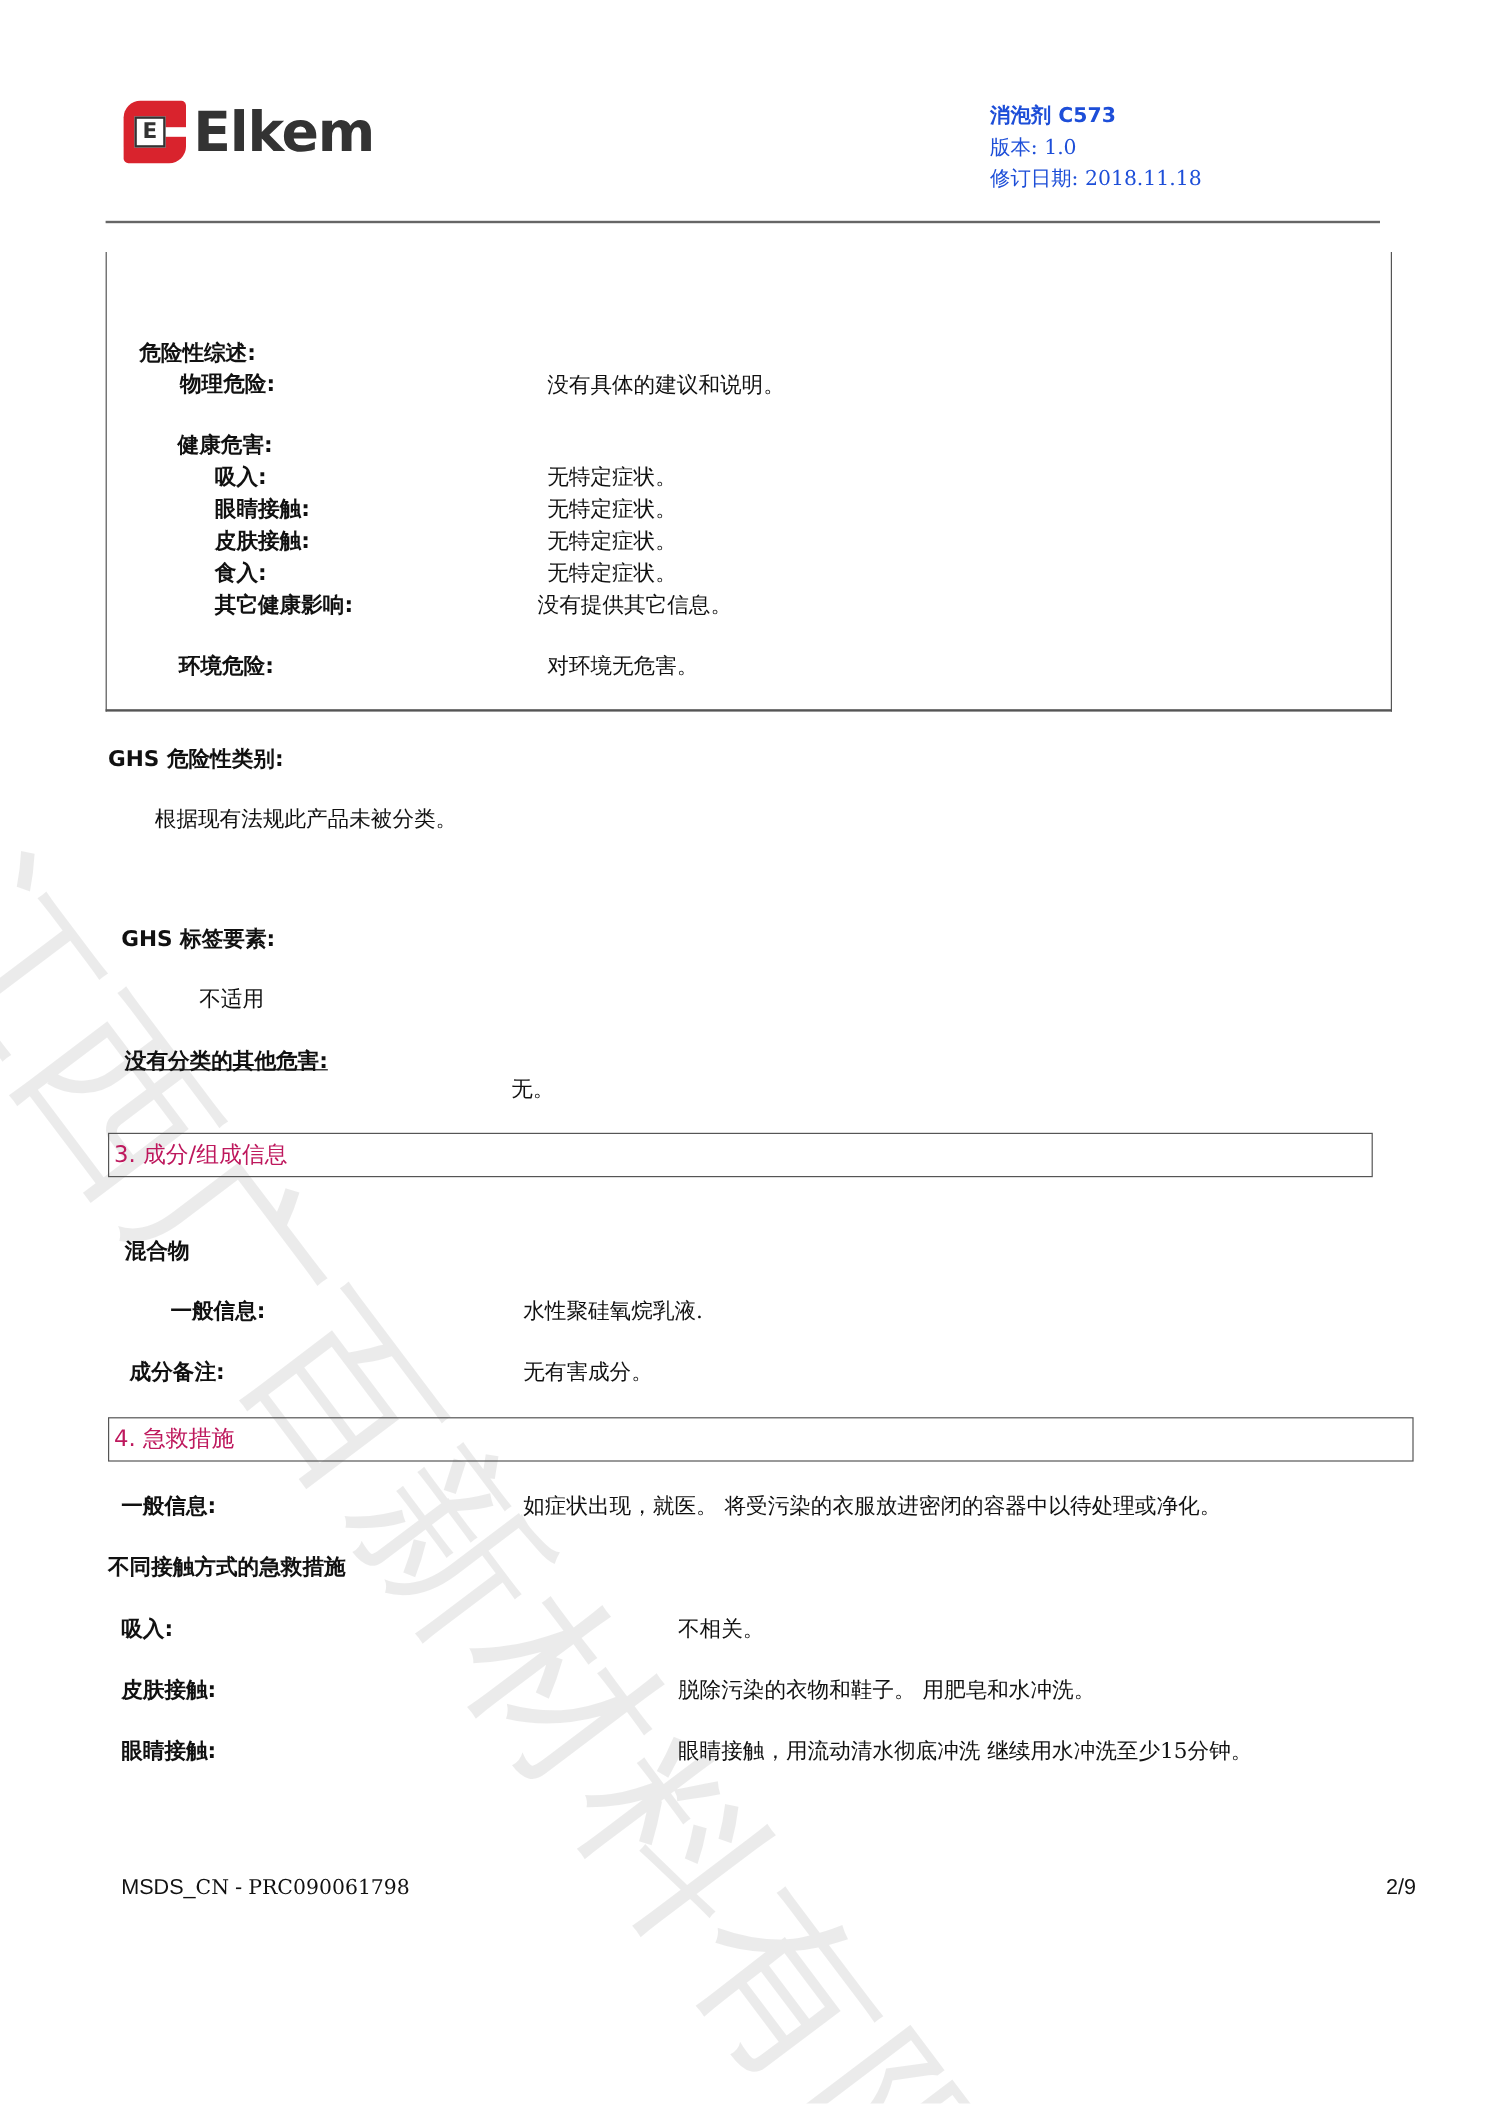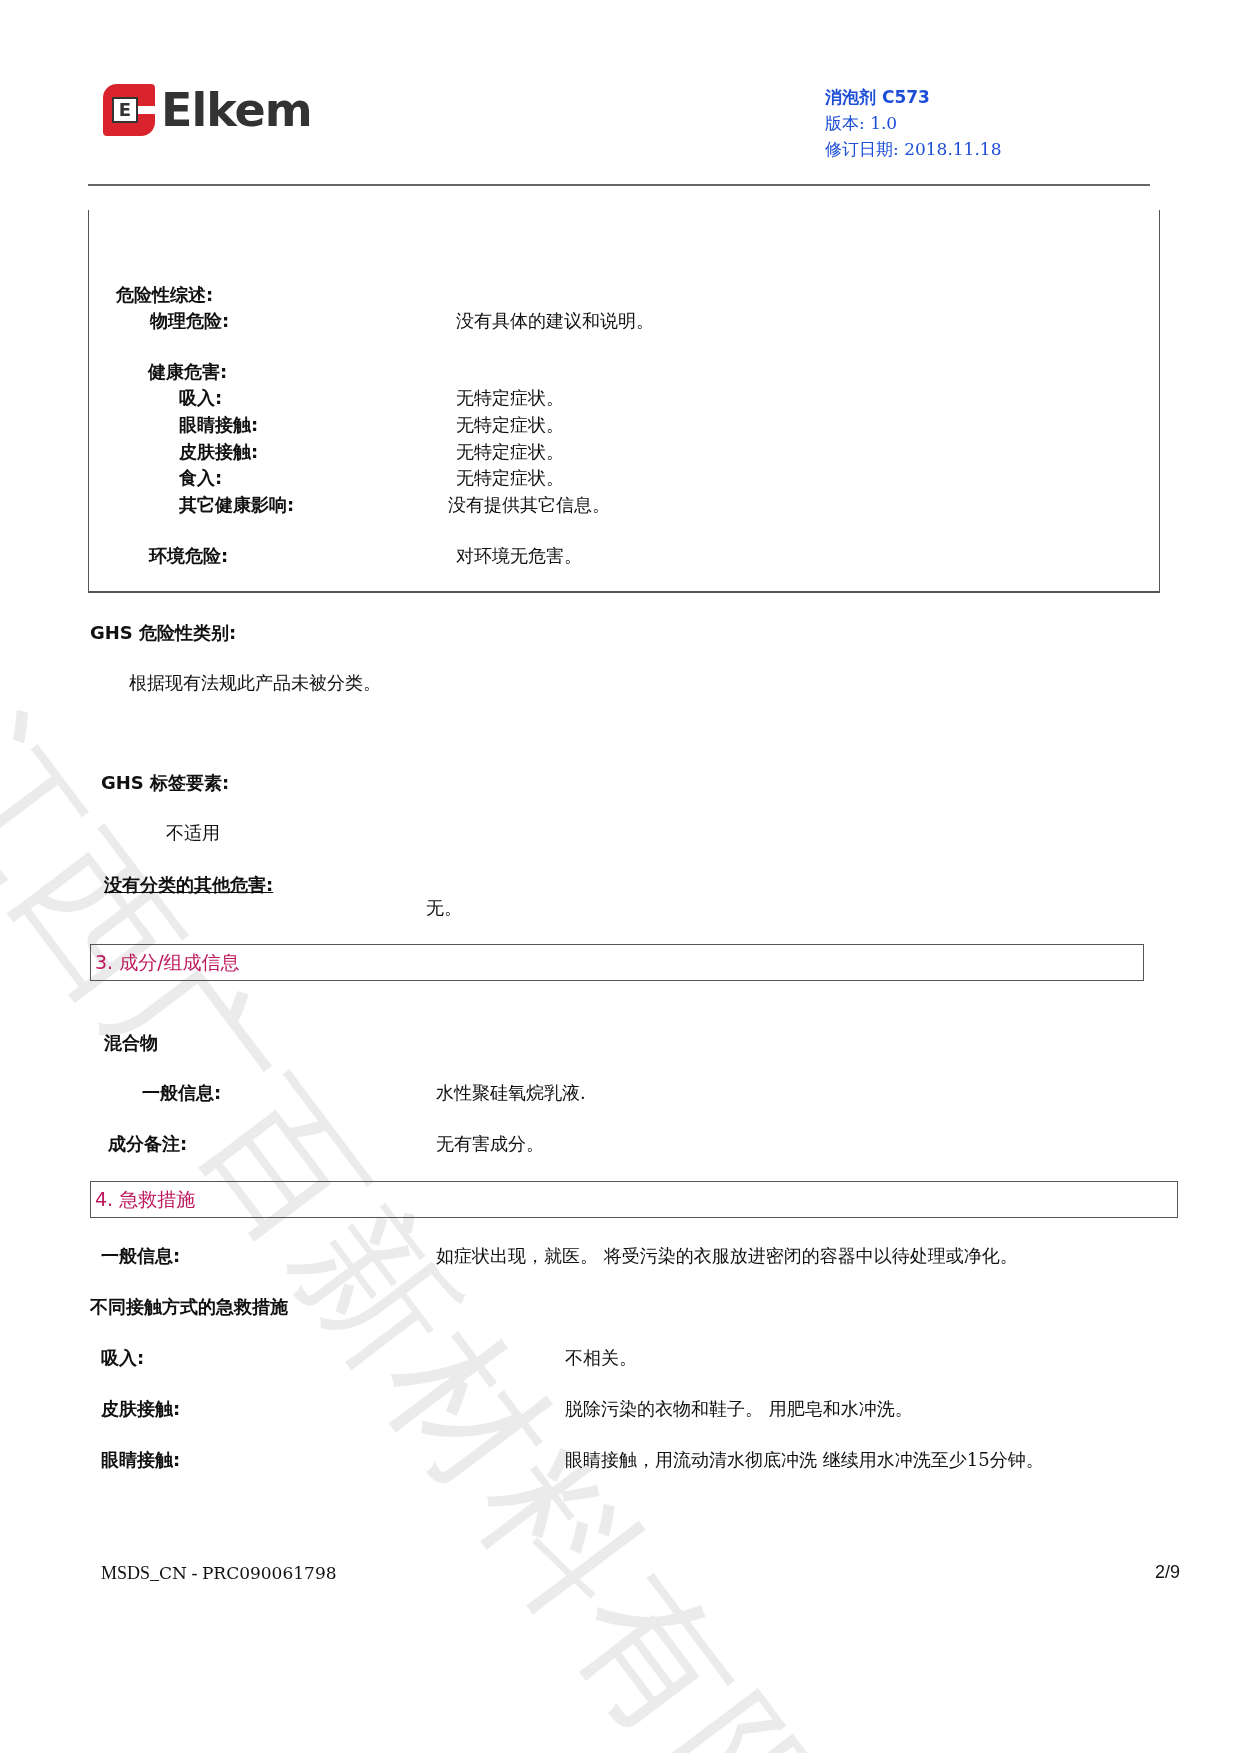--- a/index.html
+++ b/index.html
@@ -48,21 +48,21 @@
       box-sizing: border-box;
     }
 
     .sec-hdr {
       border: 1.5px solid #555; box-sizing: border-box;
       font-family: "DejaVu Sans", "Liberation Sans", sans-serif; font-weight: normal;
       font-size: 19px; line-height: 34px; padding-left: 4px; color: #be185d;
     }
 
     .footer-l { left: 101px; top: 1562px; font-size: 18px; }
-    .footer-l .a { font-family: Liberation Serif, serif; text-align: right; }
+    .footer-l .a { font-family: Liberation Sans, sans-serif; text-align: right; }
     .footer-l .b { font-family: "DejaVu Serif", serif; font-size: 17px; }
     .footer-r { left: 1155px; top: 1562px; font-family: "Liberation Sans", sans-serif; font-size: 18px; }
 
     .watermark {
       left: 20px; top: 690px; width: 1600px;
       transform: rotate(53deg); transform-origin: 0 0;
       font-family: "DejaVu Sans", sans-serif; font-size: 150px; line-height: 150px;
       color: rgba(0,0,0,0.08); letter-spacing: 4px; white-space: nowrap;
       pointer-events: none;
     }

